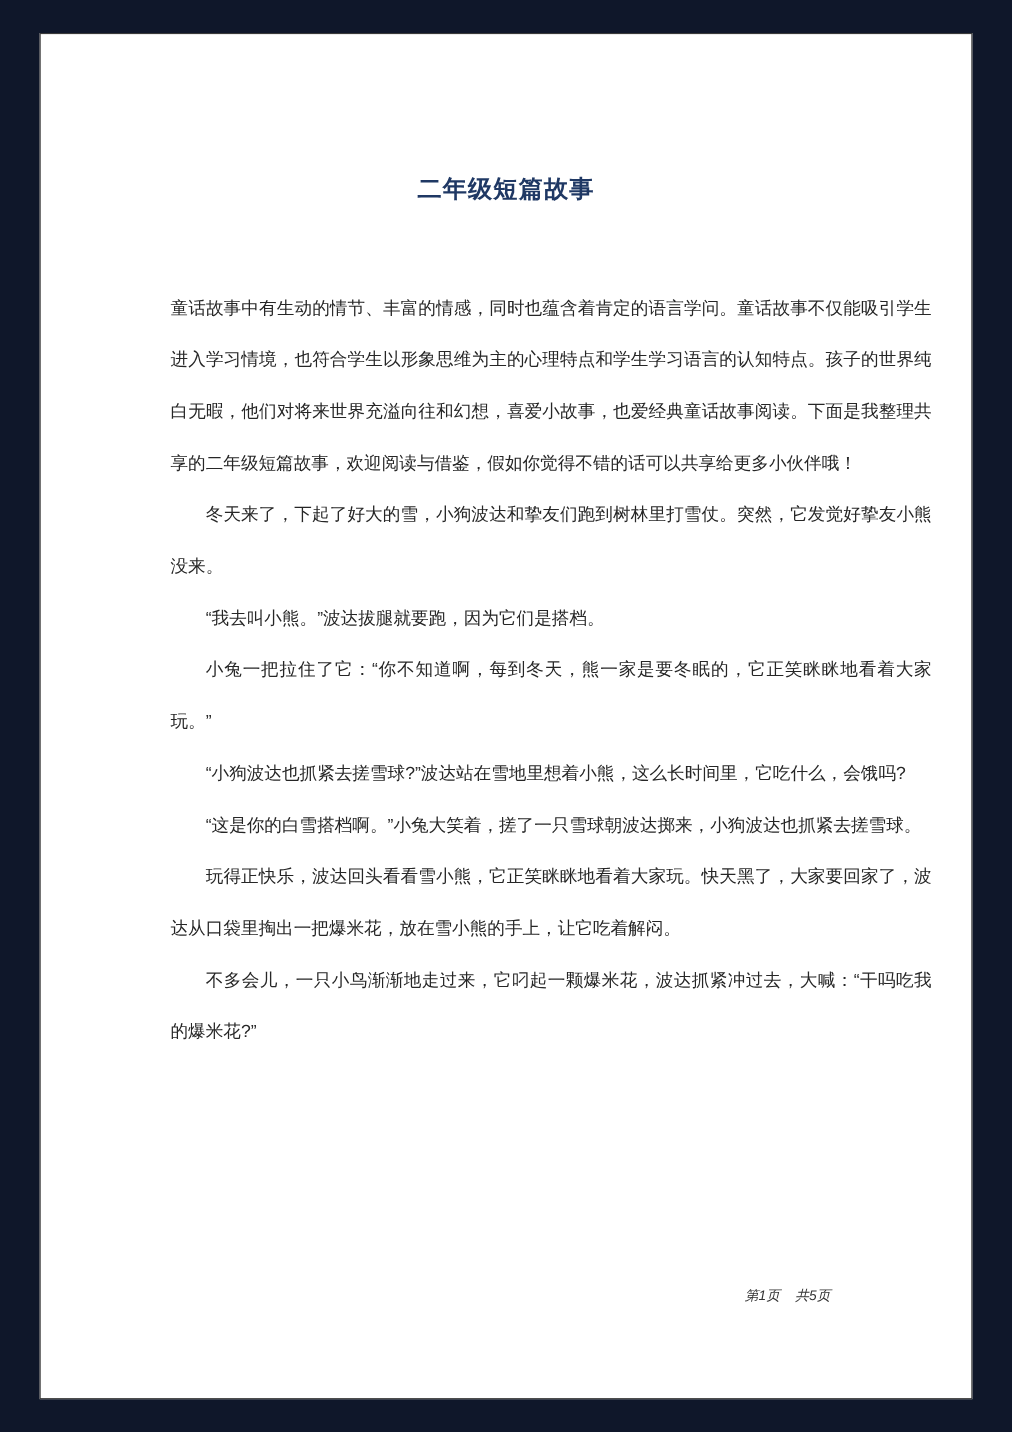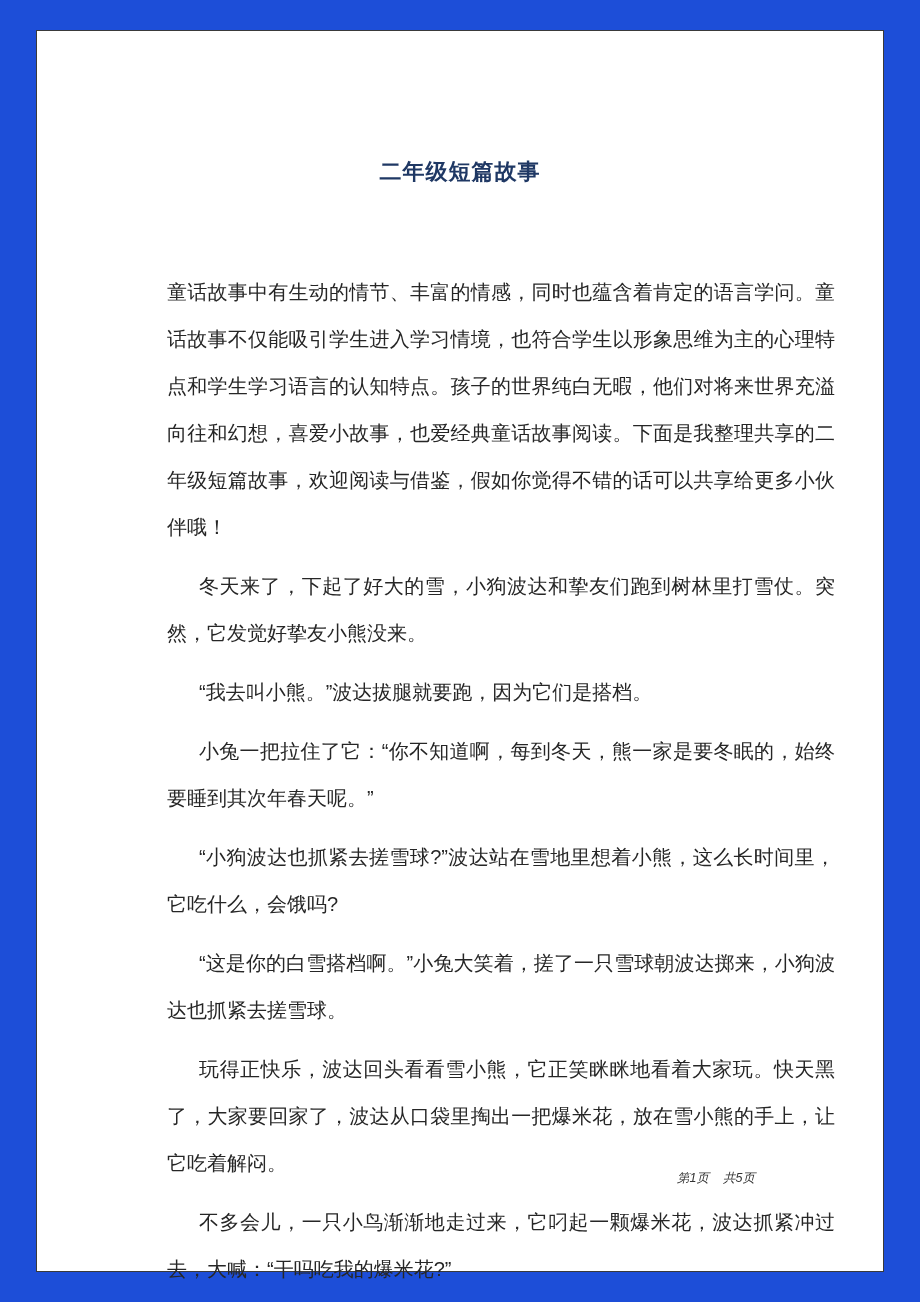--- a/index.html
+++ b/index.html
@@ -4,21 +4,21 @@
 <style>
   html, body {
     margin: 0;
     padding: 0;
     background: #ffffff;
   }
   .sheet {
     position: relative;
     width: 920px;
     height: 1302px;
-    background: #1d4ed8;
+    background: #0f172a;
     overflow: hidden;
     font-family: "Liberation Sans", "DejaVu Sans", sans-serif;
   }
   .frame {
     position: absolute;
     left: 36px;
     top: 30px;
     right: 36px;
     bottom: 30px;
     border: 1px solid #3a3a3a;
@@ -36,22 +36,22 @@
     letter-spacing: 1px;
     color: #1f3864;
   }
   .body-text {
     position: absolute;
     top: 226px;
     left: 118px;
     width: 692px;
   }
   .para {
-    margin: 12px;
-    font-size: 20px;
+    margin: 0;
+    font-size: 16px;
     line-height: 47px;
     color: #262626;
     text-align: justify;
     word-break: break-all;
   }
   .para.indent {
     text-indent: 32px;
   }
   .footer {
     position: absolute;
@@ -72,21 +72,21 @@
 
 <div class="sheet">
   <div class="frame">
 
     <h1 class="doc-title" style="color: rgb(31, 56, 100);">二年级短篇故事</h1>
 
     <div class="body-text" style="color: rgb(38, 38, 38);">
         <p class="para">童话故事中有生动的情节、丰富的情感，同时也蕴含着肯定的语言学问。童话故事不仅能吸引学生进入学习情境，也符合学生以形象思维为主的心理特点和学生学习语言的认知特点。孩子的世界纯白无暇，他们对将来世界充溢向往和幻想，喜爱小故事，也爱经典童话故事阅读。下面是我整理共享的二年级短篇故事，欢迎阅读与借鉴，假如你觉得不错的话可以共享给更多小伙伴哦！</p>
         <p class="para indent">冬天来了，下起了好大的雪，小狗波达和挚友们跑到树林里打雪仗。突然，它发觉好挚友小熊没来。</p>
         <p class="para indent">“我去叫小熊。”波达拔腿就要跑，因为它们是搭档。</p>
-        <p class="para indent">小兔一把拉住了它：“你不知道啊，每到冬天，熊一家是要冬眠的，始终要睡到其次年春天呢。”</p>
+        <p class="para indent">小兔一把拉住了它：“你不知道啊，每到冬天，熊一家是要冬眠的，它正笑眯眯地看着大家玩。”</p>
         <p class="para indent">“小狗波达也抓紧去搓雪球?”波达站在雪地里想着小熊，这么长时间里，它吃什么，会饿吗?</p>
         <p class="para indent">“这是你的白雪搭档啊。”小兔大笑着，搓了一只雪球朝波达掷来，小狗波达也抓紧去搓雪球。</p>
         <p class="para indent">玩得正快乐，波达回头看看雪小熊，它正笑眯眯地看着大家玩。快天黑了，大家要回家了，波达从口袋里掏出一把爆米花，放在雪小熊的手上，让它吃着解闷。</p>
         <p class="para indent">不多会儿，一只小鸟渐渐地走过来，它叼起一颗爆米花，波达抓紧冲过去，大喊：“干吗吃我的爆米花?”</p>
       </div>
 
     <div class="footer">
       <span>第1页</span><span class="gap"></span><span>共5页</span>
     </div>
 

